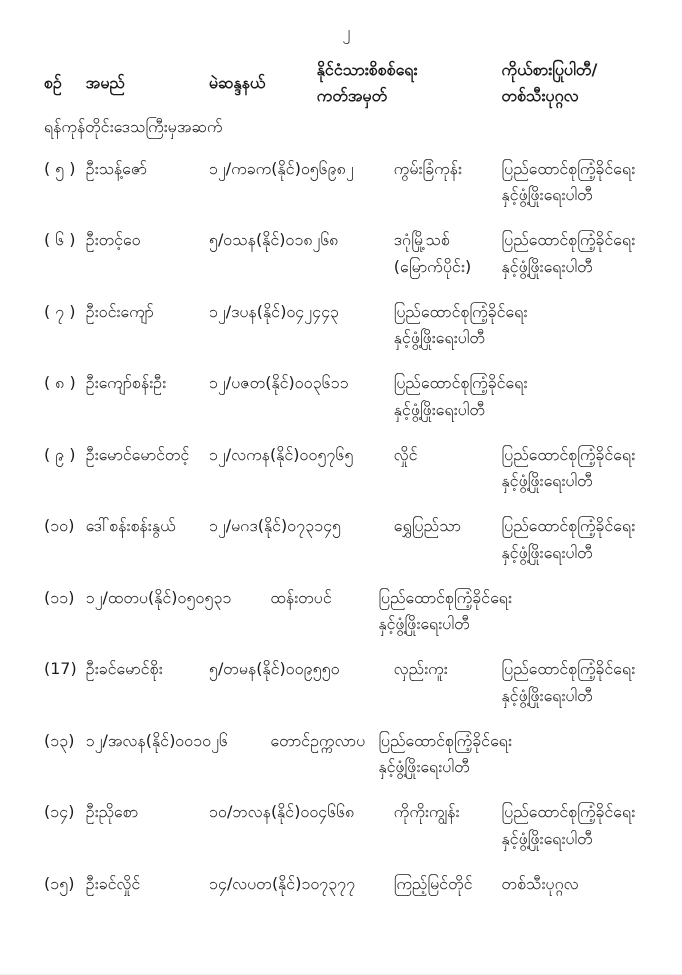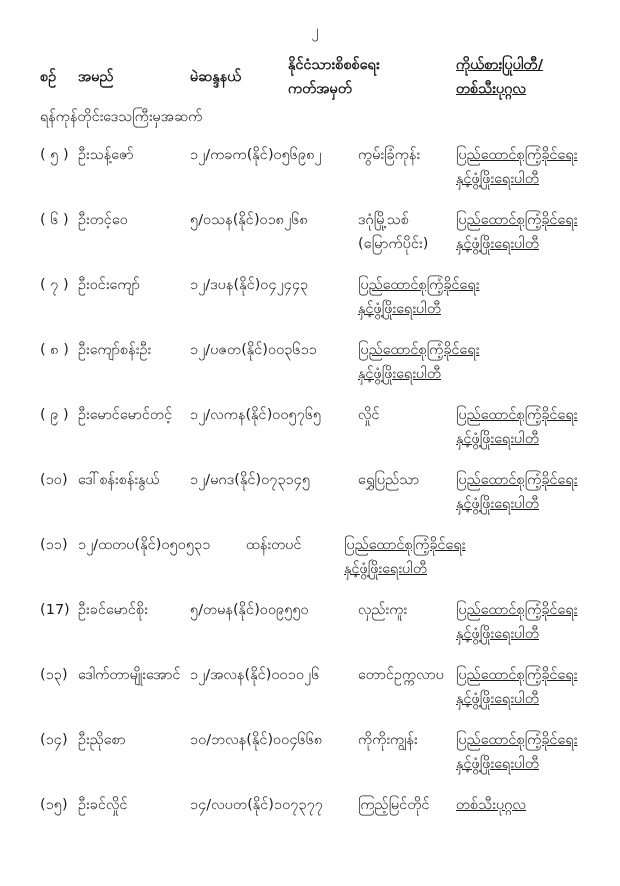--- a/index.html
+++ b/index.html
@@ -35,21 +35,21 @@
   .row {
     display: flex;
     align-items: flex-start;
     margin-bottom: 17px;
   }
   .cell { white-space: pre-line; }
   .col-num   { width: 38px;  flex: none; }
   .col-name  { width: 112px; flex: none; }
   .col-nrc   { width: 168px; flex: none; }
   .col-const { width: 98px;  flex: none; }
-  .col-party { flex: 1; text-decoration: underline; }
+  .col-party { flex: 1; }
 </style>
 </head>
 <body>
 
 <div class="page">
 
   <div class="page-number cell">၂</div>
 
   <div class="table-header">
     <div class="cell col-num">စဉ်</div>
@@ -121,21 +121,20 @@
       <div class="row">
         <div class="cell col-num">(17)</div>
         <div class="cell col-name">ဦးခင်မောင်စိုး</div>
         <div class="cell col-nrc">၅/တမန(နိုင်)၀၀၉၅၅၀</div>
         <div class="cell col-const">လှည်းကူး</div>
         <div class="cell col-party">ပြည်ထောင်စုကြံ့ခိုင်ရေး
 နှင့်ဖွံ့ဖြိုးရေးပါတီ</div>
       </div>
       <div class="row">
         <div class="cell col-num">(၁၃)</div>
-        <div class="cell col-name">ဒေါက်တာမျိုးအောင်</div>
         <div class="cell col-nrc">၁၂/အလန(နိုင်)၀၀၁၀၂၆</div>
         <div class="cell col-const">တောင်ဥက္ကလာပ</div>
         <div class="cell col-party">ပြည်ထောင်စုကြံ့ခိုင်ရေး
 နှင့်ဖွံ့ဖြိုးရေးပါတီ</div>
       </div>
       <div class="row">
         <div class="cell col-num">(၁၄)</div>
         <div class="cell col-name">ဦးညိုစော</div>
         <div class="cell col-nrc">၁၀/ဘလန(နိုင်)၀၀၄၆၆၈</div>
         <div class="cell col-const">ကိုကိုးကျွန်း</div>

